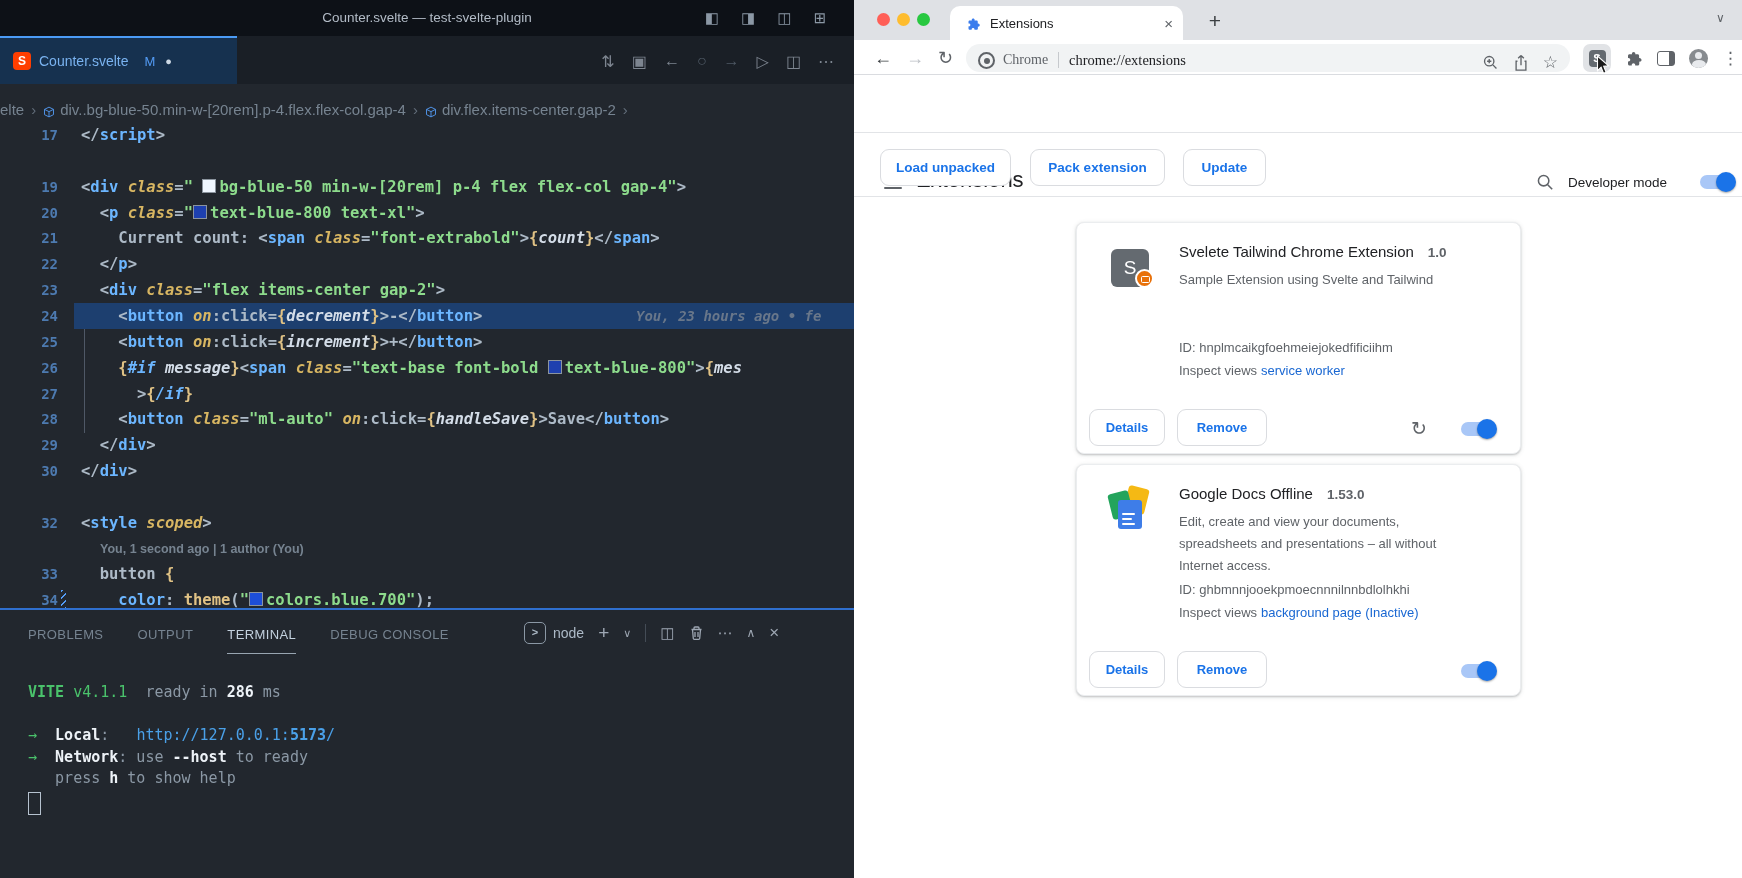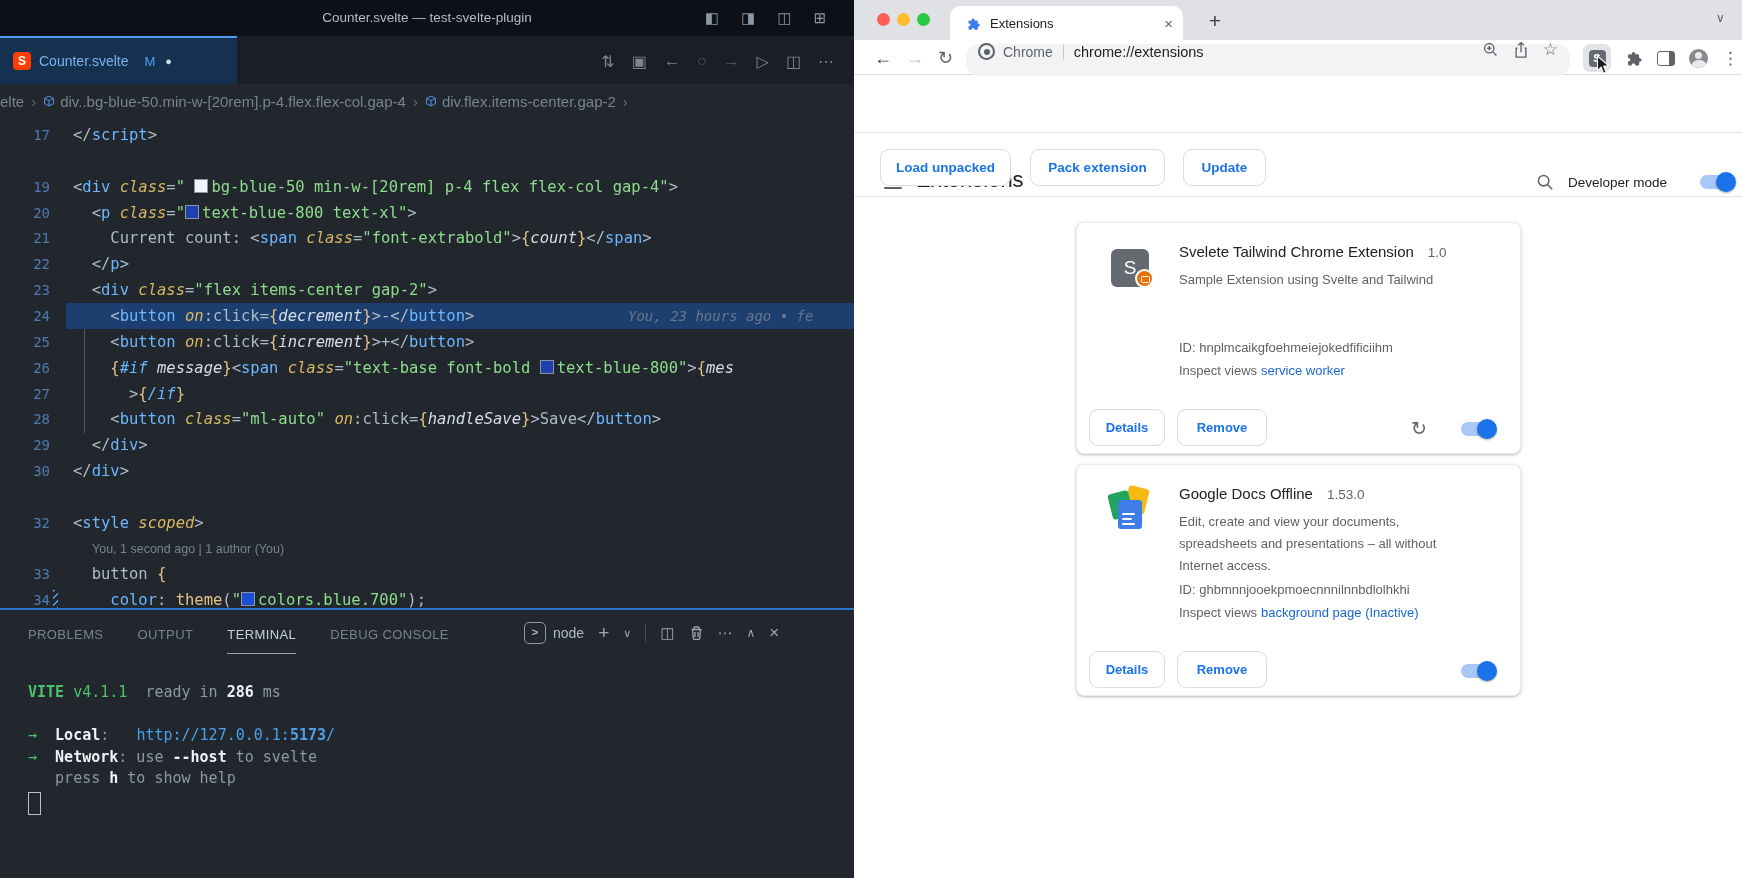--- a/index.html
+++ b/index.html
@@ -10,26 +10,26 @@
   .vs-title{position:absolute;left:0;right:0;top:0;height:36px;line-height:36px;text-align:center;font-size:13.5px;color:#b3bcc7;}
   .vs-title-icons{position:absolute;right:28px;top:0;height:36px;display:flex;align-items:center;gap:22px;color:#8b98a5;font-size:15px;}
   .vs-tabbar{position:absolute;left:0;top:36px;width:854px;height:48px;background:#1a1f26;}
   .vs-tab{position:absolute;left:0;top:0;width:237px;height:48px;background:#16314f;border-top:2px solid #4b9bf5;box-sizing:border-box;display:flex;align-items:center;padding:0 10px 0 13px;}
   .svelte-badge{width:18px;height:18px;border-radius:4px;background:#ff3e00;color:#fff;font-weight:bold;font-size:12px;line-height:18px;text-align:center;}
   .vs-tab-label{color:#7ab3f0;font-size:14px;margin-left:8px;}
   .vs-tab-m{color:#539bf5;font-size:13px;margin-left:16px;}
   .vs-tab-dot{color:#cdd9e5;font-size:11px;margin-left:10px;}
   .vs-tab-icons{position:absolute;right:20px;top:2px;height:46px;display:flex;align-items:center;gap:17px;color:#7d8590;font-size:16px;}
   .vs-tab-icons .dim{color:#4e5864;}
-  .vs-breadcrumb{position:absolute;left:0;top:84px;width:854px;height:34px;display:flex;align-items:center;font-size:15px;color:#768390;white-space:nowrap;overflow:hidden;}
+  .vs-breadcrumb{position:absolute;left:0;top:84px;width:854px;height:34px;display:flex;align-items:flex-end;font-size:15px;color:#768390;white-space:nowrap;overflow:hidden;}
   .bc-sep{margin:0 7px;color:#636e7b;}
   .bc-cube{display:inline-flex;margin-right:5px;}
   
   .vs-editor{position:absolute;left:0;top:118px;width:854px;height:490px;overflow:hidden;}
-  .ed-row{position:absolute;left:8px;right:0;height:26px;}
+  .ed-row{position:absolute;left:16px;right:0;height:26px;font-weight:bold;}
   .ed-hl{position:absolute;left:58px;right:0;top:0;bottom:0;background:#1d3f6f;}
   .ed-num{position:absolute;left:0;top:0;width:42px;text-align:right;line-height:26px;color:#4d7ab0;font-family:"DejaVu Sans Mono",monospace;font-size:14px;}
   .ed-code{position:absolute;left:65px;top:0;line-height:26px;font-family:"DejaVu Sans Mono",monospace;font-size:15.5px;white-space:pre;}
   .ed-blame{position:absolute;left:620px;top:0;line-height:26px;color:#69778a;font-style:italic;font-family:"DejaVu Sans Mono",monospace;font-size:14px;white-space:nowrap;}
   .ed-lens{position:absolute;left:84px;top:0;line-height:26px;color:#768390;font-size:12.5px;}
   .ed-marker{position:absolute;left:45px;top:3px;width:5px;height:20px;background:repeating-linear-gradient(135deg,#539bf5 0 2px,transparent 2px 5px);}
   .indent-guide{position:absolute;left:84px;top:185px;width:1px;height:130px;background:#4f5866;}
   .cp{color:#adbac7}.ct{color:#6cb6ff}.ca{color:#d8b662;font-style:italic}.cs{color:#8ddb8c}
   .cy{color:#e0c285}.ci{color:#d4dde8;font-style:italic}.ck{color:#6cb6ff;font-style:italic}
   .swatch{display:inline-block;width:12px;height:12px;border:1px solid #8b949e;vertical-align:-1px;margin-right:3px;}
@@ -52,21 +52,21 @@
   #chrome{position:absolute;left:854px;top:0;width:888px;height:878px;background:#fff;}
   .cr-tabstrip{position:absolute;left:0;top:0;width:888px;height:40px;background:#dfe1e5;}
   .traffic{position:absolute;top:13px;width:13px;height:13px;border-radius:50%;}
   .cr-tab{position:absolute;left:96px;top:6px;width:233px;height:34px;background:#fff;border-radius:10px 10px 0 0;display:flex;align-items:center;padding:0 10px 0 16px;box-sizing:border-box;}
   .cr-tab-label{font-size:13px;color:#202124;margin-left:9px;flex:1;}
   .cr-tab-close{color:#5f6368;font-size:15px;line-height:15px;}
   .cr-newtab{position:absolute;left:346px;top:7px;width:30px;height:30px;text-align:center;line-height:28px;font-size:21px;color:#3c4043;}
   .cr-strip-chevron{position:absolute;left:862px;top:11px;font-size:12px;color:#5f6368;}
   .cr-toolbar{position:absolute;left:0;top:40px;width:888px;height:35px;background:#fff;border-bottom:1px solid #dadce0;box-sizing:border-box;}
   .nav-ico{position:absolute;top:45px;font-size:18px;color:#5f6368;line-height:26px;}
-  .omnibox{position:absolute;left:112px;top:44px;width:604px;height:28px;background:#f1f3f4;border-radius:14px;display:flex;align-items:flex-end;padding:16px 12px;box-sizing:border-box;}
+  .omnibox{position:absolute;left:112px;top:44px;width:604px;height:28px;background:#f1f3f4;border-radius:14px;display:flex;align-items:flex-start;padding:8px 12px;box-sizing:border-box;font-family:Liberation Serif, serif;}
   .omni-logo{width:13px;height:13px;border:2px solid #5f6368;border-radius:50%;position:relative;}
   .omni-logo::after{content:"";position:absolute;left:3.5px;top:3.5px;width:6px;height:6px;border-radius:50%;background:#5f6368;}
   .omni-site{font-size:14px;color:#5f6368;margin-left:8px;}
   .omni-div{width:1px;height:16px;background:#c6c9cd;margin:0 10px;}
   .omni-url{font-size:14.5px;color:#202124;flex:1;}
   .omni-right{display:flex;align-items:center;gap:14px;color:#5f6368;}
   .cluster{position:absolute;top:44px;display:flex;align-items:center;color:#5f6368;}
   .s-pin{width:28px;height:28px;background:#e1e3e6;border-radius:7px;display:flex;align-items:center;justify-content:center;}
   .s-pin-inner{width:17px;height:17px;background:#646a70;border-radius:4px;color:#fff;font-size:11px;font-weight:bold;text-align:center;line-height:17px;}
   .side-panel-ico{width:16px;height:13px;border:1.6px solid #5f6368;border-radius:3px;position:relative;}
@@ -83,21 +83,21 @@
   .search-ico{position:absolute;left:682px;top:98px;}
   .devmode-label{position:absolute;left:714px;top:100px;font-size:13.5px;color:#202124;line-height:15px;}
   .toggle{position:relative;width:34px;height:14px;border-radius:7px;background:#a9c7f7;}
   .toggle .knob{position:absolute;right:-2px;top:-3px;width:20px;height:20px;border-radius:50%;background:#1a73e8;box-shadow:0 1px 2px rgba(0,0,0,.35);}
   #devmode-toggle{position:absolute;left:846px;top:100px;}
   .hdiv{position:absolute;left:0;width:888px;height:1px;background:#e2e4e7;}
   .ext-btn{position:absolute;top:149px;height:37px;border:1px solid #dadce0;border-radius:9px;background:#fff;color:#1a73e8;font-size:13.5px;font-weight:bold;text-align:center;line-height:35px;box-sizing:border-box;}
   
   .card{position:absolute;left:222px;width:443px;height:230px;background:#fff;border:1px solid #ebedef;border-radius:8px;box-shadow:0 1px 2px rgba(60,64,67,.25),0 1px 5px rgba(60,64,67,.12);}
   .card-title{position:absolute;left:102px;top:20px;font-size:15px;color:#202124;}
-  .card-version{font-size:13.5px;color:#5f6368;margin-left:14px;font-weight:normal;}
+  .card-version{font-size:13.5px;color:#5f6368;margin-left:14px;font-weight:bold;}
   .card-desc{position:absolute;left:102px;top:46px;font-size:13px;line-height:22px;color:#5f6368;width:310px;}
   .card-id{position:absolute;left:102px;top:117px;font-size:13px;color:#5f6368;}
   .card-inspect{position:absolute;left:102px;top:140px;font-size:13px;color:#5f6368;}
   .card-inspect a{color:#1967d2;text-decoration:none;margin-left:4px;}
   .card-btn{position:absolute;top:186px;height:37px;border:1px solid #dadce0;border-radius:9px;background:#fff;color:#1a73e8;font-size:13px;font-weight:bold;text-align:center;line-height:35px;box-sizing:border-box;}
   .ext1-icon{position:absolute;left:34px;top:26px;width:38px;height:38px;background:#646a70;border-radius:6px;color:#fff;font-size:19px;text-align:center;line-height:38px;}
   .ext1-badge{position:absolute;left:58px;top:46px;width:19px;height:19px;border-radius:50%;background:#e8710a;border:2px solid #fff;box-sizing:border-box;}
   .ext1-badge::after{content:"";position:absolute;left:3.5px;top:4.5px;width:7px;height:5px;border:1.4px solid #fff;border-radius:1.5px;}
   .reload-ico{position:absolute;left:334px;top:194px;font-size:19px;color:#5f6368;}
   .card-toggle{position:absolute;left:384px;top:199px;}
@@ -262,21 +262,21 @@
       </span>
       <span class="pa">⋯</span>
       <span class="pa" style="font-size:12px;">∧</span>
       <span class="pa" style="font-size:17px;">×</span>
     </div>
 
     <div class="vs-terminal">
         <div class="t-row"><span class="tvt">VITE</span><span class="tgn"> v4.1.1</span><span class="tgr">  ready in </span><span class="twb">286</span><span class="tgr"> ms</span></div>
         <div class="t-row">&nbsp;</div>
         <div class="t-row"><span class="tar">→</span><span class="tgr">  </span><span class="twb">Local</span><span class="tgr">:   </span><span class="tln">http://127.0.0.1:</span><span class="tlb">5173</span><span class="tln">/</span></div>
-        <div class="t-row"><span class="tar">→</span><span class="tgr">  </span><span class="twb">Network</span><span class="tgr">: use </span><span class="twb">--host</span><span class="tgr"> to svelte</span></div>
+        <div class="t-row"><span class="tar">→</span><span class="tgr">  </span><span class="twb">Network</span><span class="tgr">: use </span><span class="twb">--host</span><span class="tgr"> to ready</span></div>
         <div class="t-row"><span class="tgr">   press </span><span class="twb">h</span><span class="tgr"> to show help</span></div>
       </div>
     <div class="term-cursor"></div>
   </div>
 
   <div id="chrome">
     <div class="cr-tabstrip">
       <span class="traffic" style="left:23px;background:#ff5f57;"></span>
       <span class="traffic" style="left:43px;background:#febc2e;"></span>
       <span class="traffic" style="left:63px;background:#28c840;"></span>

